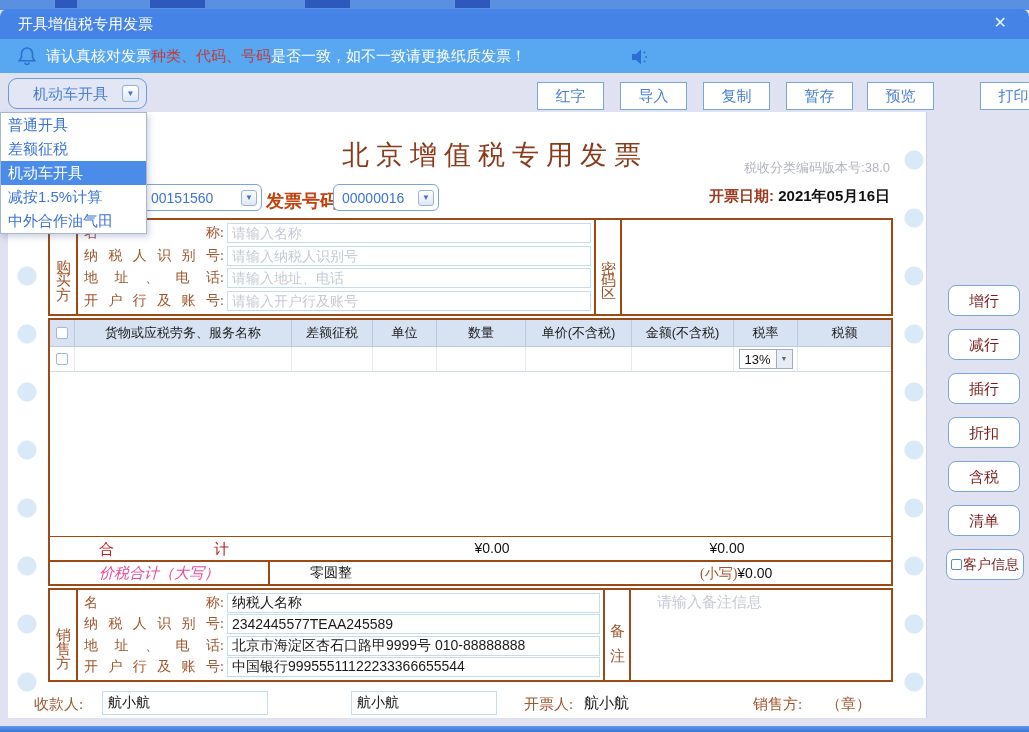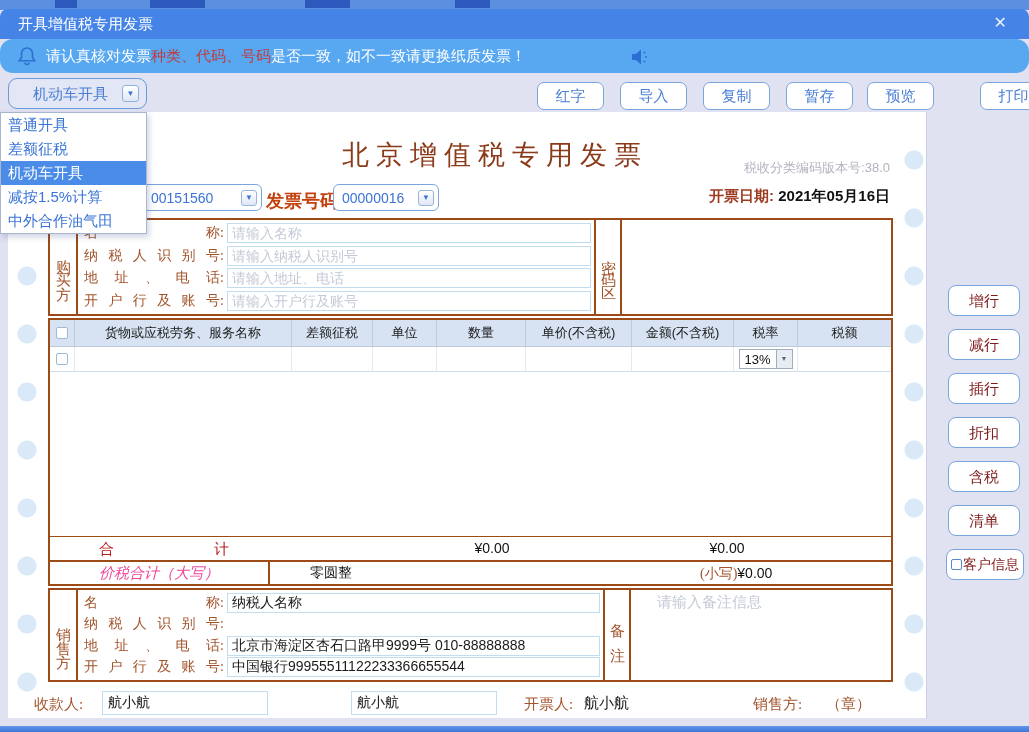--- a/index.html
+++ b/index.html
@@ -9,34 +9,34 @@
 
   
   .top-strip { position:absolute; left:0; top:0; width:1029px; height:10px; background:#5b8fe0; }
   .top-strip .blk { position:absolute; top:0; height:8px; background:#2d59bd; }
 
   .titlebar { position:absolute; left:0; top:9px; width:1029px; height:30px; background:#4584e6;
     border-radius:8px 8px 0 0; color:#fff; }
   .titlebar .t { position:absolute; left:18px; top:6px; font-size:15px; }
   .titlebar .x { position:absolute; right:16px; top:4px; font-size:16px; color:#e8f1ff; cursor:pointer; padding:0 6px; }
 
-  .noticebar { position:absolute; left:0; top:39px; width:1029px; height:34px; background:#57a7f1; color:#fff; font-size:15px;border-radius:13px; }
+  .noticebar { position:absolute; left:0; top:39px; width:1029px; height:34px; background:#57a7f1; color:#fff; font-size:15px; }
   .noticebar .msg { position:absolute; left:46px; top:8px; }
   .noticebar .hl { color:#c23b3b; }
   .bell { position:absolute; left:16px; top:6px; }
   .speaker { position:absolute; left:628px; top:6px; }
 
   
   .type-btn { position:absolute; left:8px; top:78px; width:139px; height:31px; background:#e3e6f4;
     border:1px solid #6a9ad8; border-radius:9px; z-index:35; cursor:pointer; }
   .type-btn .lbl { position:absolute; left:24px; top:6px; color:#4a7fd4; font-size:15px; }
   .type-btn .arr { position:absolute; right:7px; top:6px; width:17px; height:17px; background:linear-gradient(#fff,#dfe7f5);
     border:1px solid #8fb2dc; border-radius:3px; color:#3b74d6; font-size:8px; text-align:center; line-height:15px; }
   .tb-btn { position:absolute; top:82px; width:67px; height:28px; background:#fff; border:1px solid #7aa6de;
-    border-radius:7px; color:#4a7fd4; font-size:15px; text-align:center; line-height:26px; cursor:pointer; }
+    border-radius:0; color:#4a7fd4; font-size:15px; text-align:center; line-height:26px; cursor:pointer; }
 
   
   .dd-list { position:absolute; left:0; top:112px; width:147px; background:#fff; border:1px solid #a9b6d2;
     z-index:40; box-shadow:2px 3px 6px rgba(60,80,140,.25); }
   .dd-item { height:24px; line-height:24px; padding-left:7px; font-size:15px; color:#3b74d6; cursor:pointer; white-space:nowrap; }
   .dd-item.sel { background:#4a8ce8; color:#fff; }
 
   
   .paper { position:absolute; left:8px; top:112px; width:918px; height:606px; background:#fff; }
   .dots { position:absolute; width:20px; height:545px; top:150px;
@@ -284,20 +284,21 @@
     </div>
     <div class="fields">
       <div class="frow">
         <span class="flabel">名称</span>
           <span class="fcolon">:</span>
         <input class="finput" value="纳税人名称" style="">
       </div>
       <div class="frow">
         <span class="flabel">纳税人识别号</span>
           <span class="fcolon">:</span>
+        <input class="finput" value="2342445577TEAA245589" style="">
       </div>
       <div class="frow">
         <span class="flabel">地址、电话</span>
           <span class="fcolon">:</span>
         <input class="finput" value="北京市海淀区杏石口路甲9999号 010-88888888" style="">
       </div>
       <div class="frow">
         <span class="flabel">开户行及账号</span>
           <span class="fcolon">:</span>
         <input class="finput" value="中国银行99955511122233366655544" style="">

